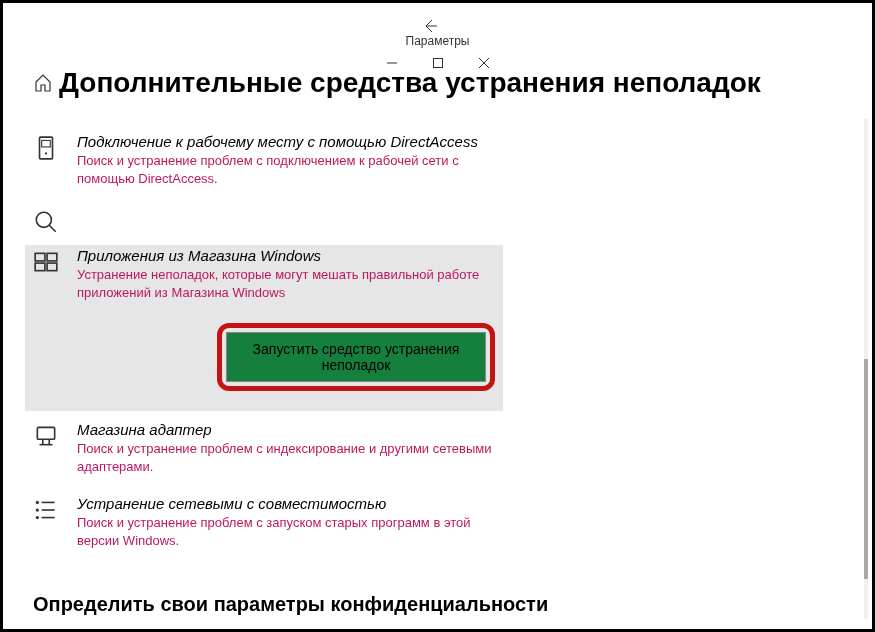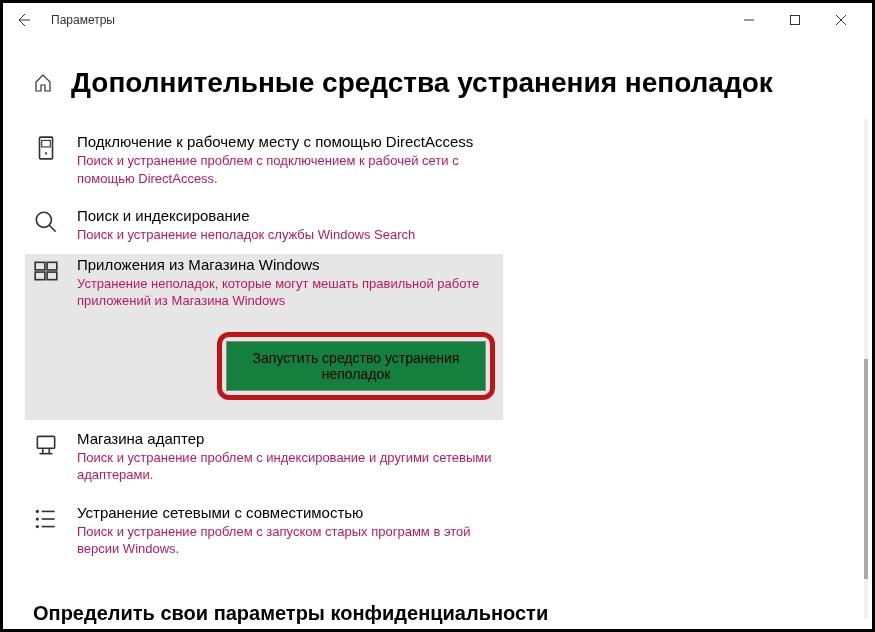--- a/index.html
+++ b/index.html
@@ -3,48 +3,48 @@
 <meta charset="utf-8">
 <style>
   * { box-sizing: border-box; margin: 0; padding: 0; }
   body { font-family: "Segoe UI", Arial, sans-serif; background: #000; }
   .window {
     width: 875px; height: 632px; background: #fff; position: relative;
     border: 3px solid #000; overflow: hidden;
   }
   .titlebar {
     height: 34px; display: flex; align-items: center;
-    padding: 15px 8px; font-size: 12px; color: #333;
+    padding: 15px 8px; font-size: 12px; color: #333; flex-direction: column;
   }
   .back-btn {
     width: 24px; height: 24px; display: flex; align-items: center;
     justify-content: center; margin-right: 16px; cursor: pointer;
   }
   .title-text { flex: 1; }
   .win-controls { display: flex; gap: 0; }
   .win-btn {
     width: 46px; height: 30px; display: flex; align-items: center;
     justify-content: center; cursor: pointer;
   }
   .content {
     padding: 30px 30px 0 30px;
     height: calc(100% - 34px); overflow: hidden; position: relative;
   }
-  .header-row { display: flex; align-items: center; gap: 18px; margin-bottom: 24px; }
+  .header-row { display: flex; align-items: center; gap: 6px; margin-bottom: 24px; }
   .home-icon { width: 20px; height: 20px; flex-shrink: 0; }
   .page-title { font-size: 28px; font-weight: 600; color: #000; }
   .items { }
   .item {
     display: flex; align-items: flex-start; gap: 18px;
     padding: 10px 0 10px 0; width: 470px;
   }
   .item.selected { background: #e6e6e6; padding: 2px 8px 20px 8px; margin-left: -8px; width: 478px; }
   .item-icon { width: 26px; height: 26px; flex-shrink: 0; margin-top: 2px; }
   .item-text { flex: 1; }
-  .item-title { font-size: 15px; color: #000; margin-bottom: 2px; }
+  .item-title { font-size: 15px; color: #000; margin-bottom: 2px; font-style: italic; }
   .item-desc { font-size: 13px; color: #be185d; line-height: 1.35; }
   .run-btn-wrap { margin-top: 22px; margin-left: 140px; }
   .run-btn {
     background: #15803d; border: 1px solid #888; padding: 8px 14px;
     font-size: 14px; cursor: pointer; font-family: inherit;
   }
   .run-highlight {
     border: 5px solid #c21414; border-radius: 12px; padding: 4px;
     display: inline-block;
   }
@@ -113,24 +113,20 @@
           <div class="item-title">Подключение к рабочему месту с помощью DirectAccess</div>
           <div class="item-desc">Поиск и устранение проблем с подключением к рабочей сети с помощью DirectAccess.</div>
         </div>
       </div>
 
       <div class="item">
         <svg class="item-icon" viewBox="0 0 24 24">
           <circle cx="10" cy="10" r="7" stroke="#333" stroke-width="1.5" fill="none"></circle>
           <line x1="15" y1="15" x2="21" y2="21" stroke="#333" stroke-width="1.5"></line>
         </svg>
-        <div class="item-text">
-          <div class="item-title">Поиск и индексирование</div>
-          <div class="item-desc">Поиск и устранение неполадок службы Windows Search</div>
-        </div>
       </div>
 
       <div class="item selected">
         <svg class="item-icon" viewBox="0 0 24 24">
           <rect x="2" y="4" width="9" height="7" stroke="#333" stroke-width="1.5" fill="none"></rect>
           <rect x="13" y="4" width="9" height="7" stroke="#333" stroke-width="1.5" fill="none"></rect>
           <rect x="2" y="13" width="9" height="7" stroke="#333" stroke-width="1.5" fill="none"></rect>
           <rect x="13" y="13" width="9" height="7" stroke="#333" stroke-width="1.5" fill="none"></rect>
         </svg>
         <div class="item-text">

